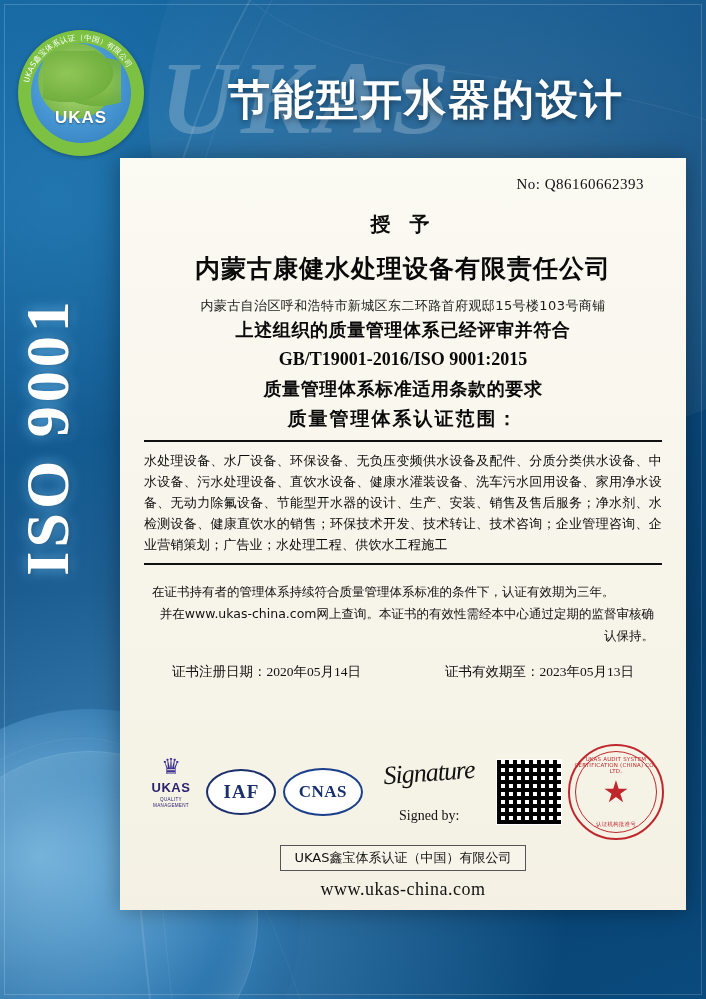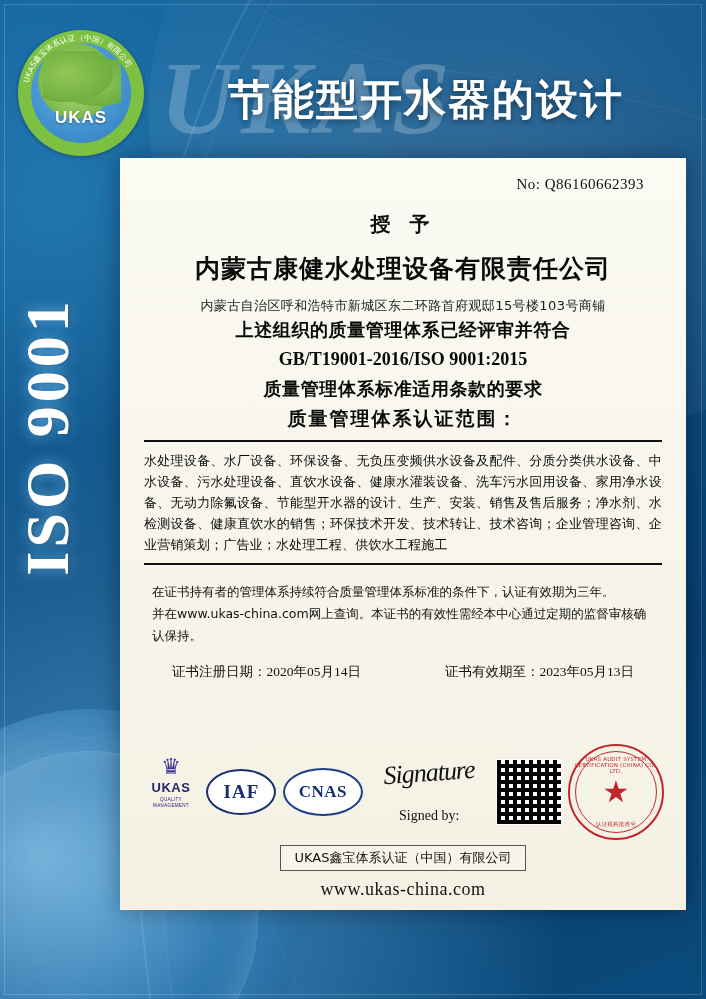--- a/index.html
+++ b/index.html
@@ -269,20 +269,21 @@
     margin-top: 16px;
     font-family: "DejaVu Sans", "Liberation Sans", sans-serif;
     font-size: 12.5px;
     line-height: 1.75;
     color: #111111;
     text-align: left;
     padding: 0 8px;
   }
   .validity .l2 {
     display: block;
+    text-align: right;
   }
   .dates {
     display: flex;
     justify-content: space-between;
     margin-top: 16px;
     padding: 0 28px;
     font-family: "Liberation Serif", "DejaVu Serif", serif;
     font-size: 13.5px;
     color: #111111;
   }

